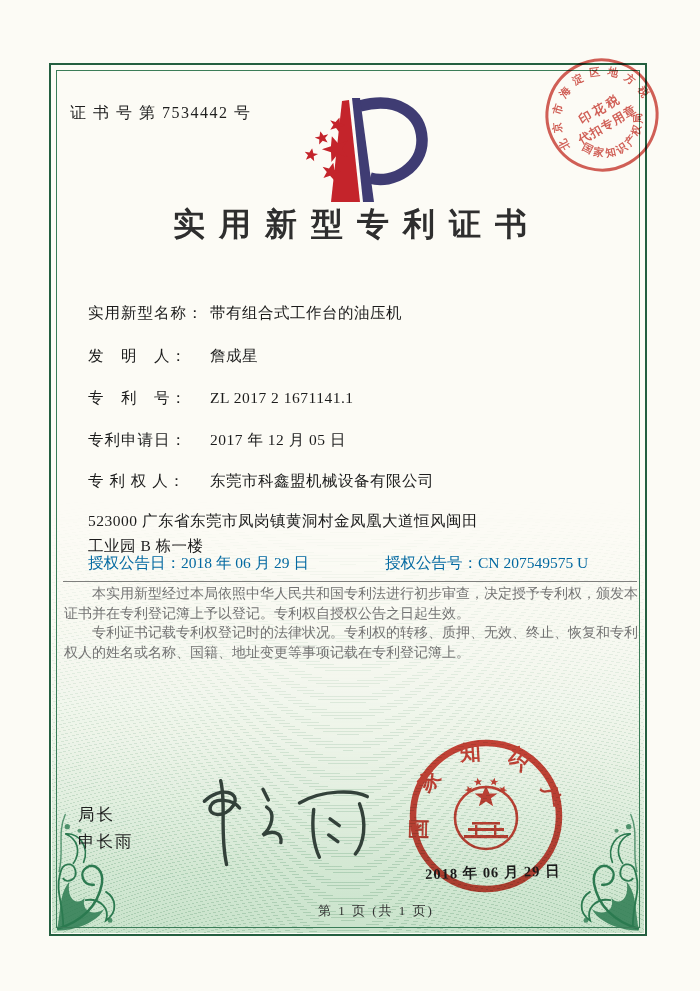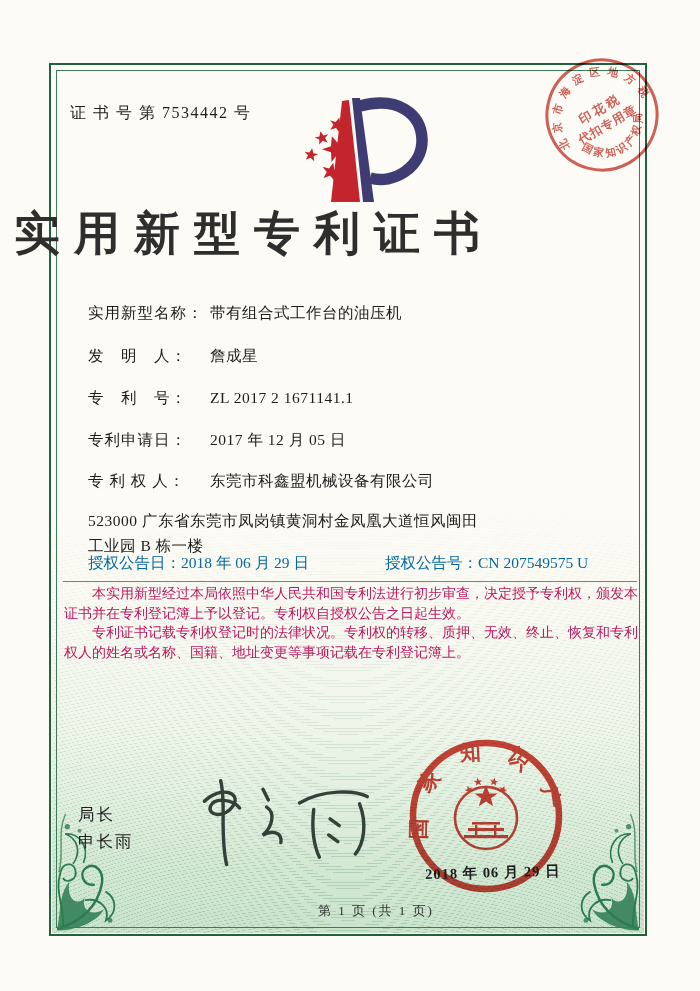--- a/index.html
+++ b/index.html
@@ -20,31 +20,31 @@
     mask-image:linear-gradient(to bottom,transparent 0%,rgba(0,0,0,.45) 40%,#000 85%);
   }
   .frame-outer{position:absolute;left:49px;top:63px;width:594px;height:869px;
     border:2.5px solid #245f40;}
   .frame-inner{position:absolute;left:56px;top:70px;width:582px;height:856px;
     border:1px solid #3b7d58;}
   .cert-no{position:absolute;left:70px;top:103px;font-size:16px;letter-spacing:1.5px;color:#1f1f1f;}
   .logo{position:absolute;left:278px;top:94px;width:150px;height:115px;}
   .tax-stamp{position:absolute;left:541px;top:54px;width:122px;height:122px;
     opacity:.88;mix-blend-mode:multiply;}
-  .title{position:absolute;left:0;top:203px;width:700px;
-    font-size:46px;font-weight:600;letter-spacing:14px;padding-left:14px;
+  .title{position:absolute;left:0;top:203px;width:700px;text-align:center;
+    font-size:32px;font-weight:600;letter-spacing:14px;padding-left:14px;
     box-sizing:border-box;color:#2e2e2e;}
   .frow{position:absolute;left:88px;width:540px;display:flex;font-size:15.5px;line-height:25px;color:#1c1c1c;}
   .flabel{flex:none;width:122px;letter-spacing:1px;}
   .fvalue{flex:1;letter-spacing:.5px;}
   .grant-row{position:absolute;left:88px;top:553px;width:545px;font-size:15.5px;color:#0369a1;}
   .grant-right{position:absolute;left:297px;top:0;}
   .divider{position:absolute;left:63px;top:581px;width:574px;height:1px;background:#555;opacity:.75;}
   .paras{position:absolute;left:64px;top:584px;width:574px;font-size:14px;
-    line-height:19.6px;text-align:justify;color:#be185d;}
+    line-height:19.6px;text-align:justify;color:#737373;}
   .paras p{margin:0;text-indent:2em;}
   .director{position:absolute;left:78px;font-size:16.5px;color:#1e1e1e;letter-spacing:2px;}
   .sig{position:absolute;left:192px;top:768px;width:215px;height:102px;}
   .seal{position:absolute;left:406px;top:736px;width:160px;height:160px;
     opacity:.93;mix-blend-mode:multiply;}
   .seal-date{position:absolute;left:425px;top:863px;width:160px;font-size:14.5px;
     color:#1b1b1b;letter-spacing:1px;transform:rotate(-1.5deg);font-weight:bold;}
   .footer{position:absolute;left:49px;top:902px;width:654px;text-align:center;
     font-size:13px;letter-spacing:2px;color:#333;}
   .flourish{position:absolute;width:112px;height:128px;}

